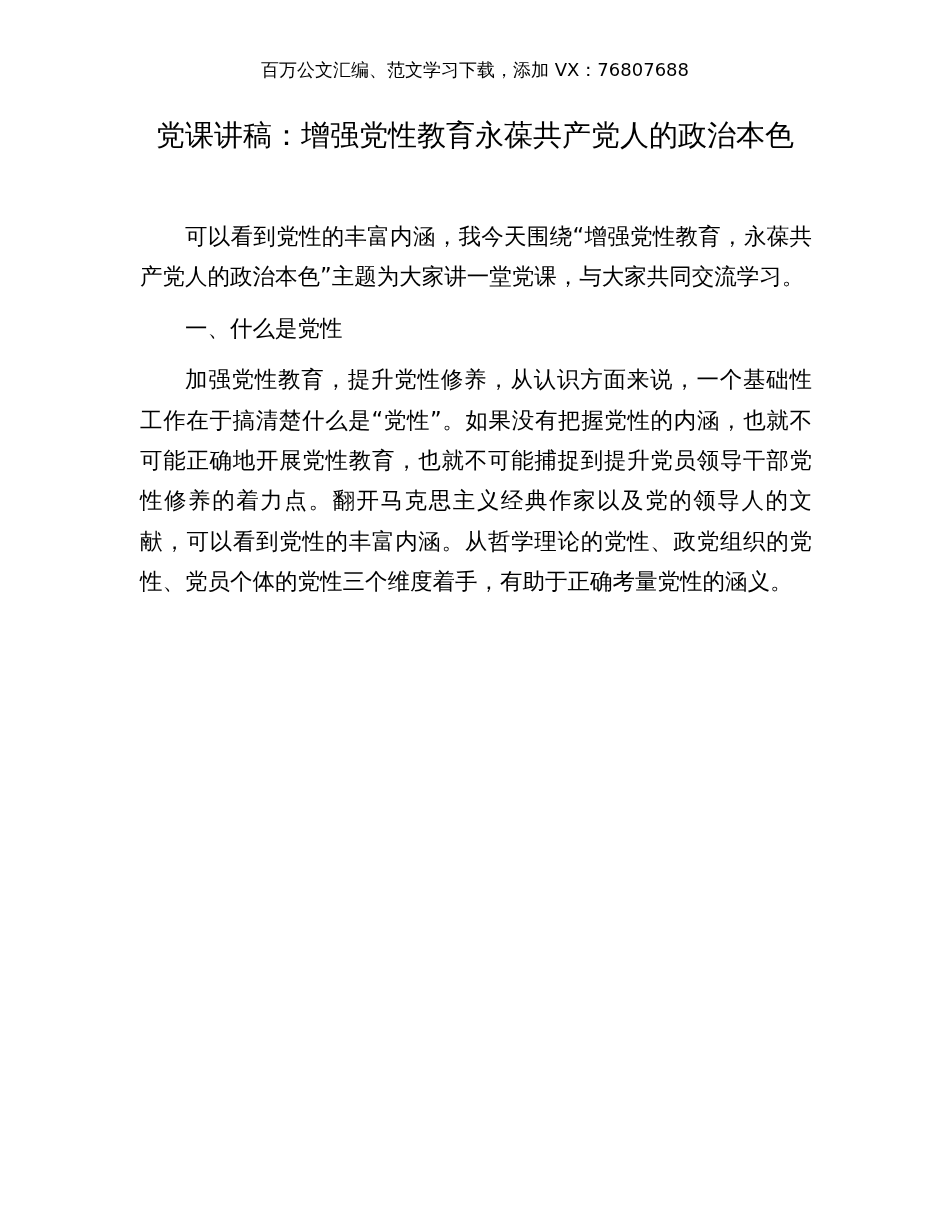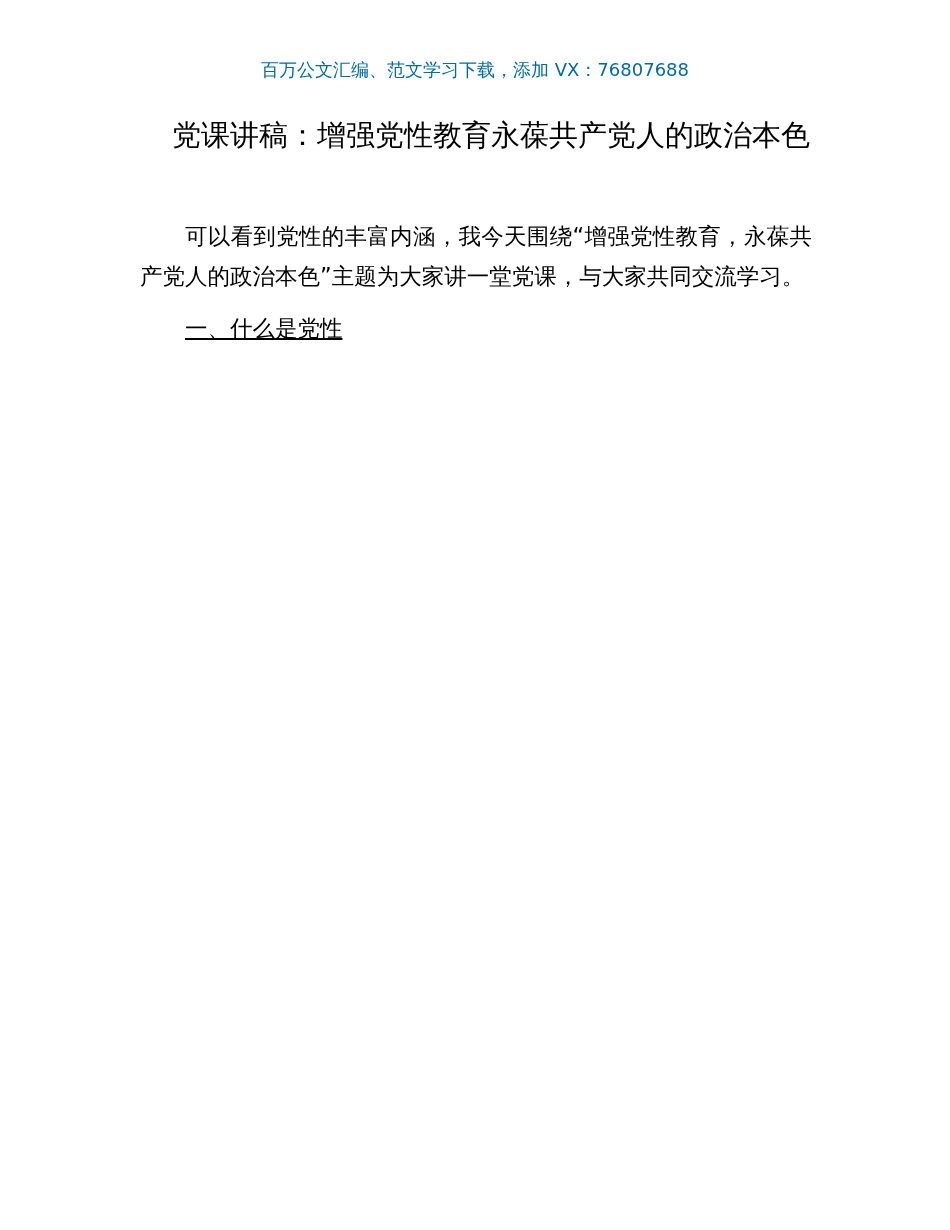--- a/index.html
+++ b/index.html
@@ -14,57 +14,57 @@
       overflow: hidden;
       font-family: "DejaVu Sans", "Liberation Sans", sans-serif;
       color: #000000;
     }
     .watermark {
       position: absolute;
       top: 56px;
       left: 0;
       width: 950px;
       text-align: center;
-      color: #0369a1;
+      color: #000000;
       font-size: 18px;
       line-height: 28px;
       letter-spacing: 0px;
     }
     .title {
       position: absolute;
       top: 114px;
       left: 140px;
       width: 670px;
-      text-align: right;
+      text-align: center;
       font-size: 29px;
       line-height: 42px;
       color: #000;
     }
     .content {
       position: absolute;
       top: 216px;
       left: 140px;
       width: 672px;
     }
     .para {
       font-size: 22.5px;
       line-height: 40.4px;
       margin: 0 0 11px 0;
       text-align: justify;
       text-indent: 2em;
       word-break: break-all;
     }
     .para.heading {
       margin-bottom: 11px;
-      text-decoration: underline;
     }
   </style>
 </head>
 <body>
 
 <div class="watermark">百万公文汇编、范文学习下载，添加 VX：76807688</div>
 
 <h1 class="title" style="margin:0;font-weight:normal;">党课讲稿：增强党性教育永葆共产党人的政治本色</h1>
 
 <div class="content">
   <p class="para">可以看到党性的丰富内涵，我今天围绕“增强党性教育，永葆共产党人的政治本色”主题为大家讲一堂党课，与大家共同交流学习。</p>
   <p class="para heading">一、什么是党性</p>
+  <p class="para">加强党性教育，提升党性修养，从认识方面来说，一个基础性工作在于搞清楚什么是“党性”。如果没有把握党性的内涵，也就不可能正确地开展党性教育，也就不可能捕捉到提升党员领导干部党性修养的着力点。翻开马克思主义经典作家以及党的领导人的文献，可以看到党性的丰富内涵。从哲学理论的党性、政党组织的党性、党员个体的党性三个维度着手，有助于正确考量党性的涵义。</p>
 </div>
 
 </body></html>

